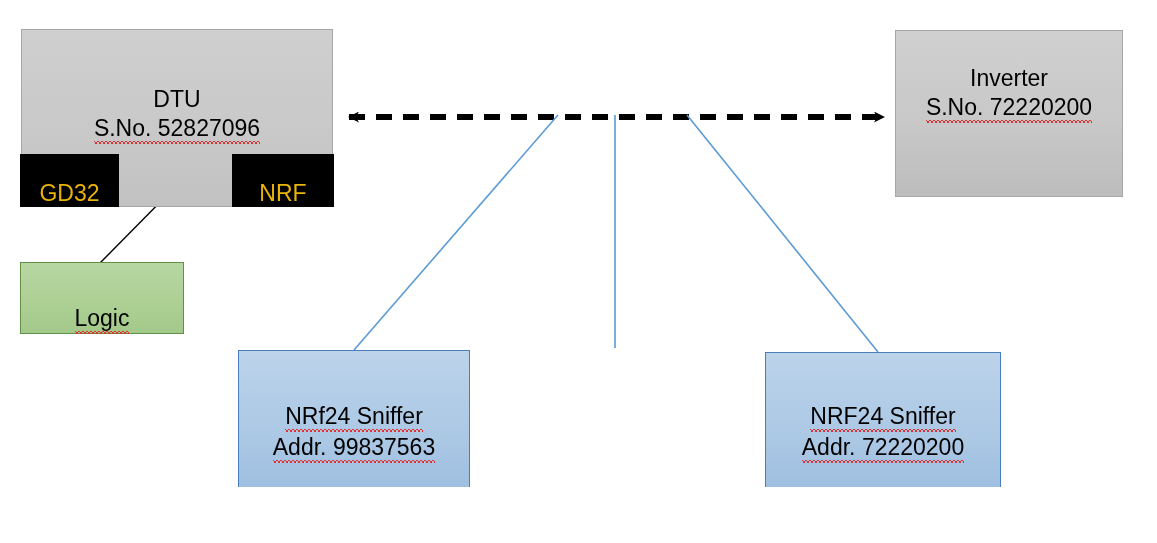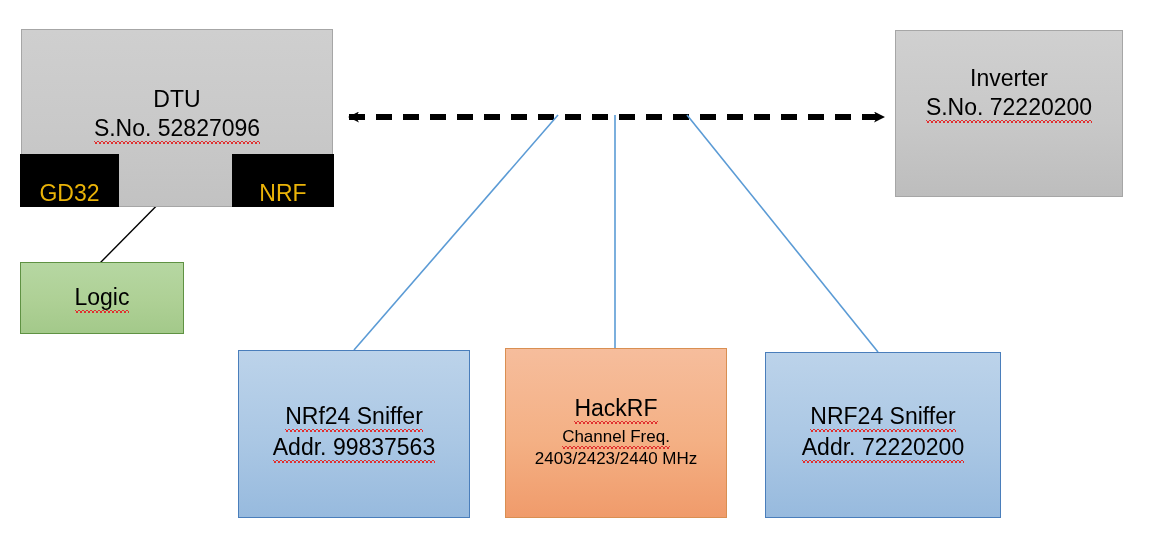--- a/index.html
+++ b/index.html
@@ -7,31 +7,31 @@
     margin: 0;
     padding: 0;
     background: #ffffff;
   }
   body {
     font-family: "Liberation Sans", sans-serif;
   }
   #canvas {
     position: relative;
     width: 1157px;
-    height: 543px;
+    height: 487px;
     background: #ffffff;
     overflow: hidden;
   }
   .node {
     position: absolute;
     box-sizing: border-box;
     display: flex;
     flex-direction: column;
     align-items: center;
-    justify-content: center;
+    justify-content: flex-end;
     text-align: center;
     line-height: 1.18;
     color: #000000;
   }
   
   #dtu-box {
     left: 21px;
     top: 29px;
     width: 312px;
     height: 178px;
@@ -205,29 +205,20 @@
 
   <div class="node sniffer" id="sniffer-left">
     <div>
       <span class="sq">NRf24 Sniffer</span>
     </div>
     <div class="line2">
       <span class="sq">Addr. 99837563</span>
     </div>
   </div>
 
-  <div class="node" id="hackrf-box">
-    <div class="hk-title">
-      <span class="sq">HackRF</span>
-    </div>
-    <div class="hk-sub">
-      <span class="sq">Channel Freq.</span>
-    </div>
-    <div class="hk-freq">2403/2423/2440 MHz</div>
-  </div>
 
   <div class="node sniffer" id="sniffer-right">
     <div>
       <span class="sq">NRF24 Sniffer</span>
     </div>
     <div class="line2">
       <span class="sq">Addr. 72220200</span>
     </div>
   </div>
 

